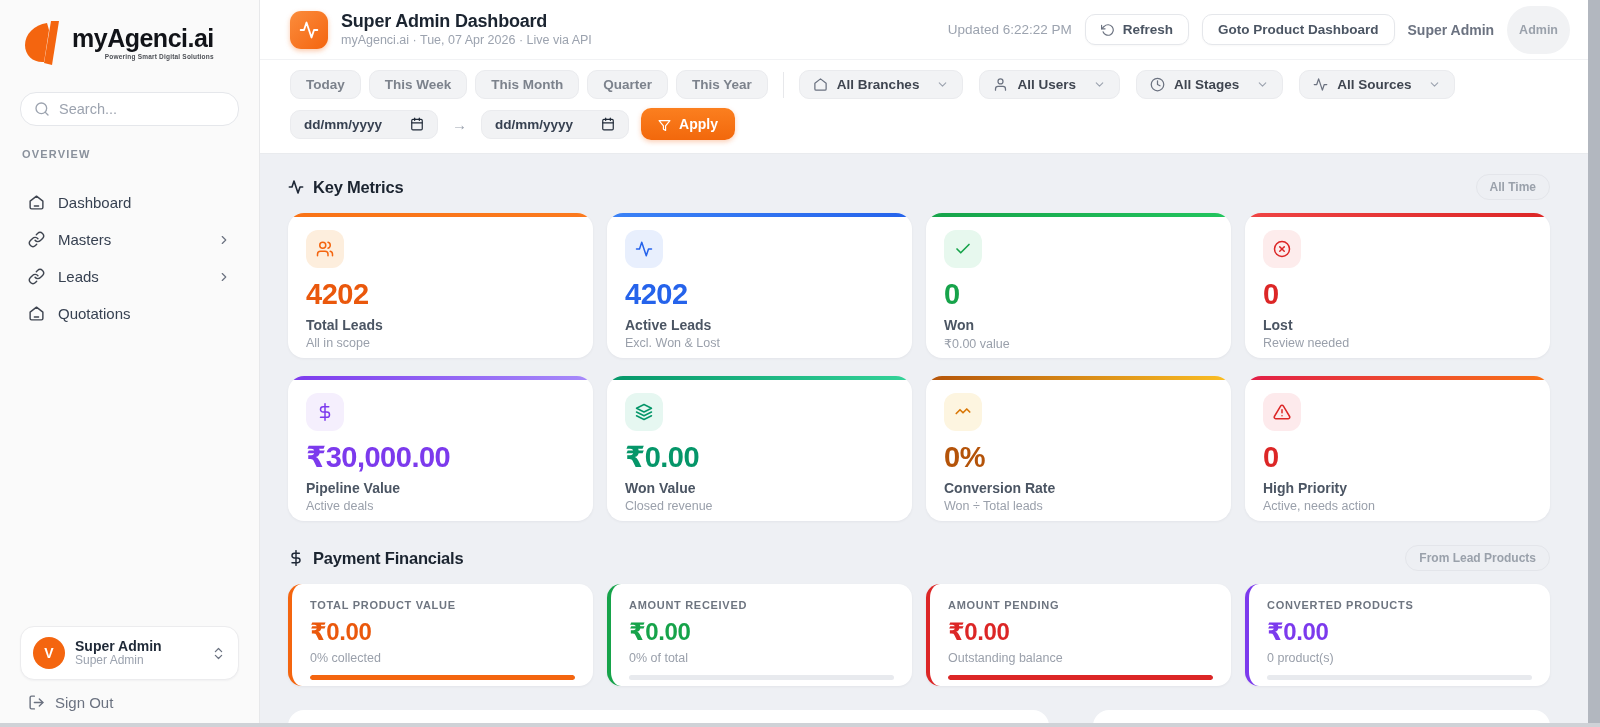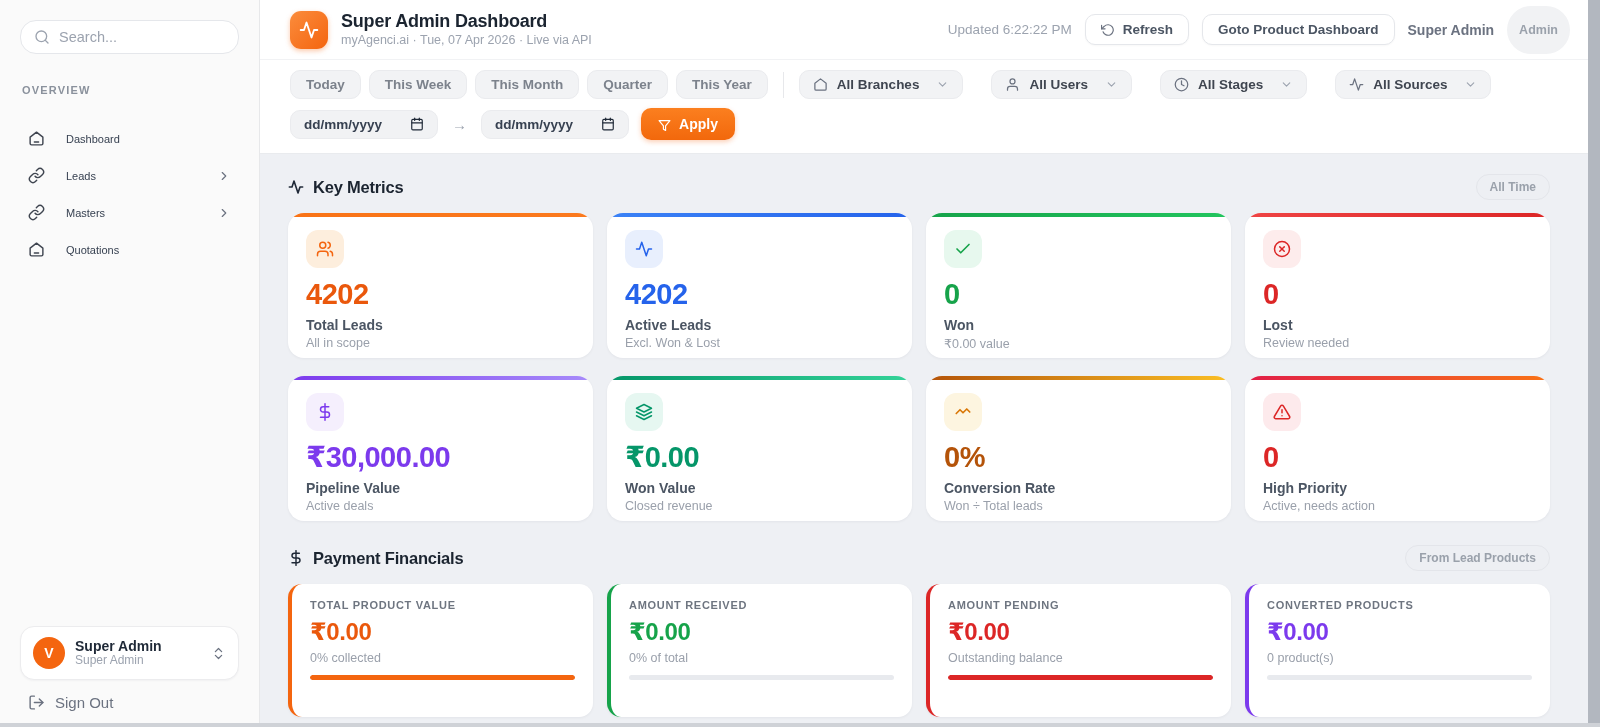--- a/index.html
+++ b/index.html
@@ -7,25 +7,25 @@
   body{font-family:"Liberation Sans","DejaVu Sans",sans-serif;background:#eef0f4;color:#1f2937}
   svg{display:block}
   .app{display:flex;width:1600px;height:727px;position:relative;overflow:hidden;background:#eef0f4}
 
   
   .sidebar{width:260px;min-width:260px;background:#fafafa;border-right:1px solid #e7e8ea;display:flex;flex-direction:column;padding:20px 20px 16px}
   .logo{display:flex;align-items:center;gap:8px;padding:0 2px;margin-bottom:26px}
   .logo-text{display:flex;flex-direction:column;align-items:flex-end}
   .brand{font-size:25px;font-weight:800;color:#111318;letter-spacing:-.5px;line-height:1}
   .tagline{font-size:6.5px;color:#4c4f55;font-weight:600;margin-top:2px;letter-spacing:.2px}
-  .searchbox{display:flex;align-items:center;gap:9px;background:#fff;border:1px solid #e5e7eb;border-radius:16px;padding:8px 13px;margin-bottom:30px}
+  .searchbox{display:flex;align-items:center;gap:9px;background:#fff;border:1px solid #e5e7eb;border-radius:16px;padding:8px 13px;margin-bottom:22px}
   .searchbox input{border:none;outline:none;background:transparent;font-size:14.5px;color:#374151;width:100%;font-family:inherit}
   .searchbox input::placeholder{color:#9ca3af}
   .sec-label{font-size:11px;font-weight:700;color:#8a919c;letter-spacing:1.2px;margin:0 2px 24px}
-  .nav-item{display:flex;align-items:center;gap:21px;padding:10px 8px;border-radius:10px;color:#374151;font-size:11px;font-weight:500;cursor:pointer}
+  .nav-item{display:flex;align-items:center;gap:13px;padding:10px 8px;border-radius:10px;color:#374151;font-size:15px;font-weight:500;cursor:pointer}
   .nav-item .nicon{color:#3f4550}
   .nav-item .chev{margin-left:auto;color:#6b7280}
   .user-card{margin-top:auto;display:flex;align-items:center;gap:10px;background:#fff;border:1px solid #ececee;border-radius:14px;padding:10px 12px;box-shadow:0 1px 2px rgba(16,24,40,.04)}
   .avatar{width:32px;height:32px;border-radius:50%;background:#f4650f;color:#fff;font-weight:700;font-size:14px;display:flex;align-items:center;justify-content:center}
   .ucol{display:flex;flex-direction:column;line-height:1.15}
   .uname{font-size:14px;font-weight:700;color:#1f2937}
   .urole{font-size:12px;color:#9ca3af}
   .user-card .updown{margin-left:auto;color:#6b7280}
   .signout{display:flex;align-items:center;gap:10px;color:#6b7280;font-size:15px;padding:14px 8px 0;cursor:pointer}
 
@@ -40,21 +40,21 @@
   .updated{font-size:13.5px;color:#9ca3af}
   .btn{display:flex;align-items:flex-end;gap:8px;background:#fff;border:1px solid #e5e7eb;border-radius:10px;padding:7px 15px;font-size:13.5px;font-weight:700;color:#4b5563;cursor:pointer;box-shadow:0 1px 2px rgba(16,24,40,.03)}
   .btn .bicon{color:#6b7280}
   .topuser{font-size:14px;font-weight:600;color:#6b7280}
   .badge-pill{background:#f1f2f4;border-radius:999px;padding:17px 12px;font-size:12.5px;font-weight:700;color:#9aa1ab}
 
   .filterbar{background:#fff;padding:10px 30px 13px;border-bottom:1px solid #e9ebee;display:flex;flex-direction:column;gap:9px}
   .frow{display:flex;align-items:center;gap:8px}
   .pill{background:#f2f3f5;border:1px solid #eaebee;border-radius:10px;padding:6px 15px;font-size:13.5px;font-weight:600;color:#7c828c;cursor:pointer}
   .vdiv{width:1px;height:26px;background:#e7e8eb;margin:0 7px}
-  .dd{display:flex;align-items:center;gap:9px;background:#f2f3f5;border:1px solid #eaebee;border-radius:10px;padding:6px 13px;font-size:13.5px;font-weight:700;color:#3f4550;cursor:pointer;margin-right:20px}
+  .dd{display:flex;align-items:center;gap:9px;background:#f2f3f5;border:1px solid #eaebee;border-radius:10px;padding:6px 13px;font-size:13.5px;font-weight:700;color:#3f4550;cursor:pointer;margin-right:8px}
   .dd .dicon{color:#6b7280}
   .dd .dchev{color:#9ca3af;margin-left:8px}
   .datepill{display:flex;align-items:center;gap:28px;background:#f1f2f4;border:1px solid #eaebee;border-radius:10px;padding:6px 13px;font-size:13.5px;font-weight:600;color:#374151;cursor:pointer}
   .datepill .cicon{color:#1f2937}
   .arrow{color:#9ca3af;font-size:15px;margin:0 6px}
   .apply-btn{display:flex;align-items:flex-end;gap:8px;background:linear-gradient(180deg,#fb7f1f,#f2680c);border:none;border-radius:10px;padding:8px 17px;font-size:14px;font-weight:700;color:#fff;cursor:pointer;margin-left:4px;box-shadow:0 2px 5px rgba(244,101,15,.3);font-family:inherit}
 
   .content{flex:1;padding:20px 50px 0 28px;overflow:hidden}
   .sechead{display:flex;align-items:center;gap:9px;margin-bottom:13px}
   .sechead .sicon{color:#1f2937}
@@ -73,21 +73,21 @@
   .t0 .accent{background:linear-gradient(90deg,#f97316,#fb7a1e)}.t0 .chip{background:#fdeedd;color:#f4650f}.t0 .mval{color:#ea580c}
   .t1 .accent{background:linear-gradient(90deg,#3b82f6,#2563eb)}.t1 .chip{background:#e8effd;color:#2563eb}.t1 .mval{color:#2563eb}
   .t2 .accent{background:linear-gradient(90deg,#16a34a,#22c55e)}.t2 .chip{background:#e7f8ee;color:#16a34a}.t2 .mval{color:#16a34a}
   .t3 .accent{background:linear-gradient(90deg,#ef4444,#dc2626)}.t3 .chip{background:#fdecec;color:#dc2626}.t3 .mval{color:#dc2626}
   .t4 .accent{background:linear-gradient(90deg,#7c3aed,#a78bfa)}.t4 .chip{background:#f5effd;color:#7c3aed}.t4 .mval{color:#7c3aed}
   .t5 .accent{background:linear-gradient(90deg,#059669,#34d399)}.t5 .chip{background:#e6f7f1;color:#059669}.t5 .mval{color:#059669}
   .t6 .accent{background:linear-gradient(90deg,#b45309,#fbbf24)}.t6 .chip{background:#fdf5e0;color:#d97706}.t6 .mval{color:#b45309}
   .t7 .accent{background:linear-gradient(90deg,#e11d48,#f97316)}.t7 .chip{background:#fdeaec;color:#dc2626}.t7 .mval{color:#dc2626}
 
   .paysec{margin-top:24px}
-  .paycard{background:#fff;border-radius:14px;padding:15px 18px 14px;height:133px;box-shadow:0 1px 3px rgba(16,24,40,.05);overflow:hidden}
+  .paycard{background:#fff;border-radius:14px;padding:15px 18px 14px;height:102px;box-shadow:0 1px 3px rgba(16,24,40,.05);overflow:hidden}
   .paylabel{font-size:11px;font-weight:700;color:#6e7580;letter-spacing:.7px}
   .payval{font-size:24px;font-weight:800;letter-spacing:-.4px;margin-top:7px}
   .paysub{font-size:12.5px;color:#9aa0ab;margin-top:5px}
   .bar{margin-top:10px;height:5px;border-radius:3px;background:#e8eaee;overflow:hidden}
   .bar .fill{height:100%;border-radius:3px;width:100%}
   .p0{border-left:4px solid #f4650f}.p0 .payval{color:#ea580c}.p0 .fill{background:#f4650f}
   .p1{border-left:4px solid #16a34a}.p1 .payval{color:#16a34a}
   .p2{border-left:4px solid #dc2626}.p2 .payval{color:#dc2626}.p2 .fill{background:#dc2626}
   .p3{border-left:4px solid #7c3aed}.p3 .payval{color:#7c3aed}
 
@@ -96,20 +96,32 @@
 
   .right-frame{position:absolute;top:0;right:0;width:12px;height:727px;background:#b2b7bf;z-index:50}
   .bottom-frame{position:absolute;left:0;bottom:0;width:1600px;height:4px;background:#cfd2d7;z-index:51}
 </style>
 </head>
 <body>
 
 <div class="app">
 
   <aside class="sidebar">
+    <div class="logo">
+      <span>
+        <svg width="42" height="46" viewBox="0 0 42 46">
+          <path d="M25 3 C12 5 3 14 3 25 C3 36 12 43 22 42 L27 10 Z" fill="#f4650f"></path>
+          <path d="M29 1 L37 1 L30 45 L22 43 Z" fill="#f4650f"></path>
+        </svg>
+      </span>
+      <span class="logo-text">
+        <span class="brand">myAgenci.ai</span>
+        <span class="tagline">Powering Smart Digital Solutions</span>
+      </span>
+    </div>
 
     <div class="searchbox">
       <span>
         <svg width="16" height="16" viewBox="0 0 24 24" fill="none" stroke="#9ca3af" stroke-width="2" stroke-linecap="round" stroke-linejoin="round">
             <circle cx="11" cy="11" r="8"></circle>
             <line x1="21" y1="21" x2="16.65" y2="16.65"></line>
           </svg>
       </span>
       <input type="text" placeholder="Search..." style="">
     </div>
@@ -126,35 +138,35 @@
         </span>
         <span>Dashboard</span>
       </div>
       <div class="nav-item">
         <span class="nicon">
           <svg width="17" height="17" viewBox="0 0 24 24" fill="none" stroke="currentColor" stroke-width="2" stroke-linecap="round" stroke-linejoin="round">
               <path d="M10 13a5 5 0 0 0 7.54.54l3-3a5 5 0 0 0-7.07-7.07l-1.72 1.71"></path>
               <path d="M14 11a5 5 0 0 0-7.54-.54l-3 3a5 5 0 0 0 7.07 7.07l1.71-1.71"></path>
             </svg>
         </span>
-        <span>Leads</span>
+        <span>Masters</span>
         <span class="chev">
           <svg width="14" height="14" viewBox="0 0 24 24" fill="none" stroke="currentColor" stroke-width="2" stroke-linecap="round" stroke-linejoin="round">
               <polyline points="9 18 15 12 9 6"></polyline>
             </svg>
         </span>
       </div>
       <div class="nav-item">
         <span class="nicon">
           <svg width="17" height="17" viewBox="0 0 24 24" fill="none" stroke="currentColor" stroke-width="2" stroke-linecap="round" stroke-linejoin="round">
               <path d="M10 13a5 5 0 0 0 7.54.54l3-3a5 5 0 0 0-7.07-7.07l-1.72 1.71"></path>
               <path d="M14 11a5 5 0 0 0-7.54-.54l-3 3a5 5 0 0 0 7.07 7.07l1.71-1.71"></path>
             </svg>
         </span>
-        <span>Masters</span>
+        <span>Leads</span>
         <span class="chev">
           <svg width="14" height="14" viewBox="0 0 24 24" fill="none" stroke="currentColor" stroke-width="2" stroke-linecap="round" stroke-linejoin="round">
               <polyline points="9 18 15 12 9 6"></polyline>
             </svg>
         </span>
       </div>
       <div class="nav-item">
         <span class="nicon">
           <svg width="17" height="17" viewBox="0 0 24 24" fill="none" stroke="currentColor" stroke-width="2" stroke-linecap="round" stroke-linejoin="round">
               <path d="M3 10l9-7 9 7v9a2 2 0 0 1-2 2H5a2 2 0 0 1-2-2z"></path>

